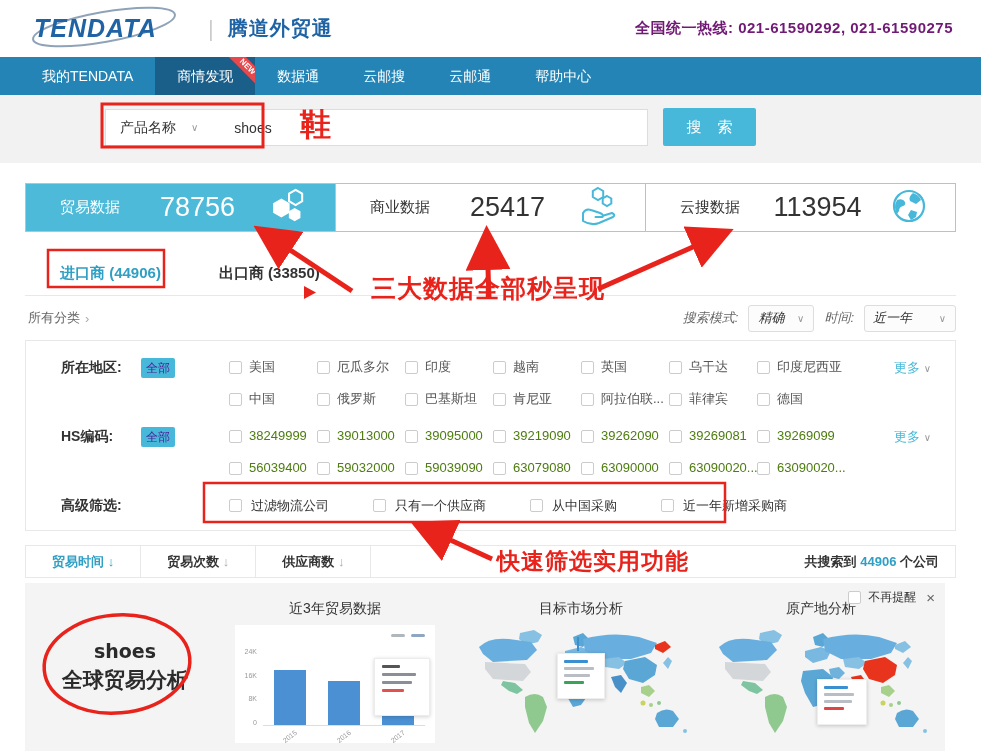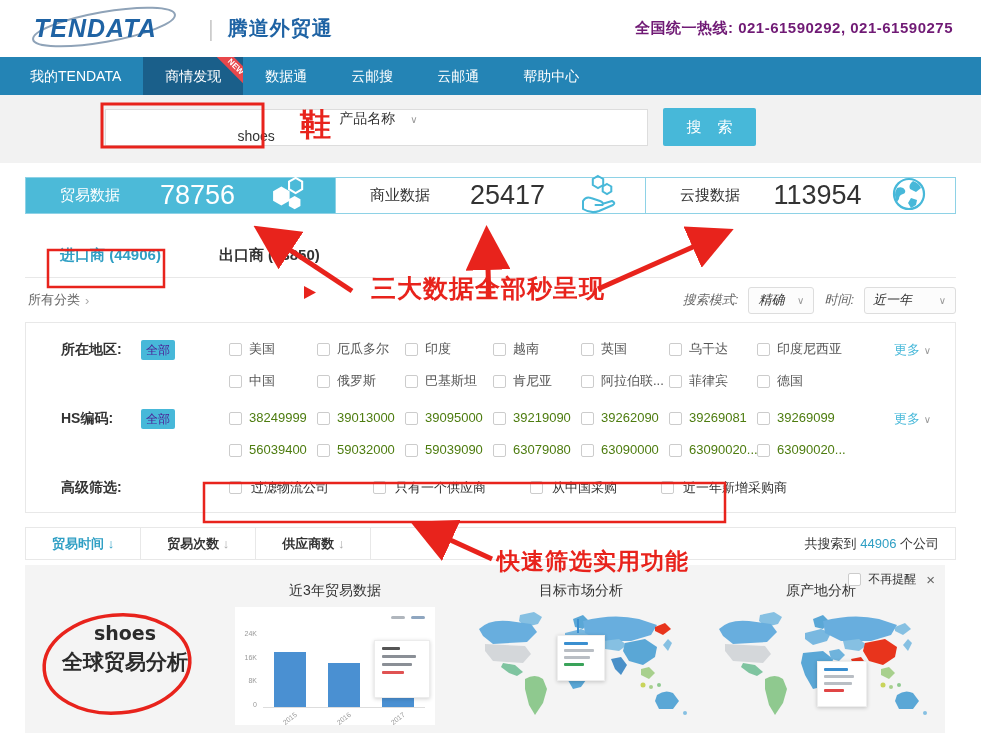--- a/index.html
+++ b/index.html
@@ -8,38 +8,38 @@
           font-family:"Liberation Sans","DejaVu Sans",sans-serif; overflow:hidden; }
 
   
   .hdr { height:57px; display:flex; align-items:center; padding:0 28px 0 26px; background:#fff; }
   .logo-wrap { display:flex; align-items:center; gap:14px; }
   .logo-divider { color:#ccc; font-size:22px; font-weight:200; }
   .brand-name { color:#1f63a4; font-size:20px; font-weight:bold; letter-spacing:1px; }
   .hotline { margin-left:auto; color:#701a75; font-weight:bold; font-size:15px; letter-spacing:.5px; }
 
   
-  .nav { height:38px; background:#2484b5; display:flex; padding-left:8px; }
+  .nav { height:38px; background:#2484b5; display:flex; padding-left:20px; }
   .nav-item { position:relative; padding:0 22px; line-height:38px; color:#fff; font-size:14px; cursor:pointer; white-space:nowrap; }
   .nav-item.active { background:#1a5f8a; overflow:hidden; }
   .ribbon { position:absolute; top:4px; right:-15px; transform:rotate(45deg); background:#e8474b;
             color:#fff; font-size:8px; line-height:10px; padding:1px 14px; font-weight:bold; }
 
   
   .search-sec { height:68px; background:#f2f2f2; position:relative; }
   .search-bar { position:absolute; left:105px; top:14px; width:543px; height:37px; background:#fff;
-                border:1px solid #ddd; display:flex; align-items:center;flex-direction:column; }
+                border:1px solid #ddd; display:flex; align-items:center; }
   .cat-select { display:flex; align-items:center; gap:15px; padding:0 10px 0 14px; font-size:14px; color:#333; cursor:pointer; }
   .caret { color:#999; font-size:10px; }
   .search-input { border:none; outline:none; font-size:14px; color:#333; width:330px; padding-left:26px; background:transparent; }
   .search-btn { position:absolute; left:663px; top:13px; width:93px; height:38px; background:#47b8d9;
                 color:#fff; font-size:15px; border:none; letter-spacing:6px; padding-left:6px; cursor:pointer; border-radius:2px; }
 
   
-  .cards { margin:14px 25px 0; display:flex; height:37px; border:1px solid #8ed2e6; background:#fff; }
+  .cards { margin:20px 25px 0; display:flex; height:49px; border:1px solid #8ed2e6; background:#fff; }
   .card { flex:1; display:flex; align-items:center; cursor:pointer; }
   .card + .card { border-left:1px solid #8ed2e6; }
   .card.active { background:#4cbad8; }
   .card-label { font-size:15px; color:#333; padding-left:34px; width:100px; white-space:nowrap; }
   .card-value { flex:1; text-align:center; font-size:27px; color:#333; }
   .card.active .card-label, .card.active .card-value { color:#fff; }
   .card-icon { width:42px; margin-right:24px; flex:none; }
 
   
   .tabs { display:flex; align-items:center; height:44px; margin:20px 25px 0; border-bottom:1px solid #e8e8e8;
@@ -69,21 +69,21 @@
   .fadv { margin-bottom:0; }
   .fitems2 { display:flex; gap:44px; margin-left:88px; }
   .fitem2 { display:flex; align-items:center; gap:9px; font-size:13px; color:#333; line-height:21px; white-space:nowrap; }
 
   
   .sortbar { margin:14px 25px 0; border:1px solid #e8e8e8; height:33px; display:flex; align-items:center; font-size:13px; background:#fff; }
   .sort-item { padding:0 26px; border-right:1px solid #e8e8e8; line-height:31px; color:#333; font-weight:bold; cursor:pointer; white-space:nowrap; }
   .sort-item .ar { color:#aaa; font-weight:bold; }
   .sort-item.active { color:#2f9fc4; }
   .sort-item.active .ar { color:#2f9fc4; }
-  .sort-result { margin-left:auto; padding-right:16px; color:#333; white-space:nowrap; }
+  .sort-result { margin-left:auto; padding-right:16px; color:#333; white-space:nowrap;font-weight:bold; }
   .sort-result .num { color:#2f9fc4; }
 
   
   .promo { margin:5px 25px 0; width:920px; height:168px; background:#f4f4f4; position:relative; }
   .dismiss { position:absolute; top:6px; right:10px; display:flex; align-items:center; gap:7px; font-size:12px; color:#333; z-index:3; }
   .close-x { color:#666; font-size:15px; margin-left:3px; cursor:pointer; line-height:12px; }
   .promo-cols { display:flex; padding-top:17px; }
   .circle-col { width:210px; position:relative; flex:none; }
   .circle-text { position:absolute; left:14px; top:40px; width:172px; text-align:center; font-weight:bold; color:#2b2b2b; }
   .circle-text .l1 { font-size:19px; font-family:"DejaVu Sans",sans-serif; }

